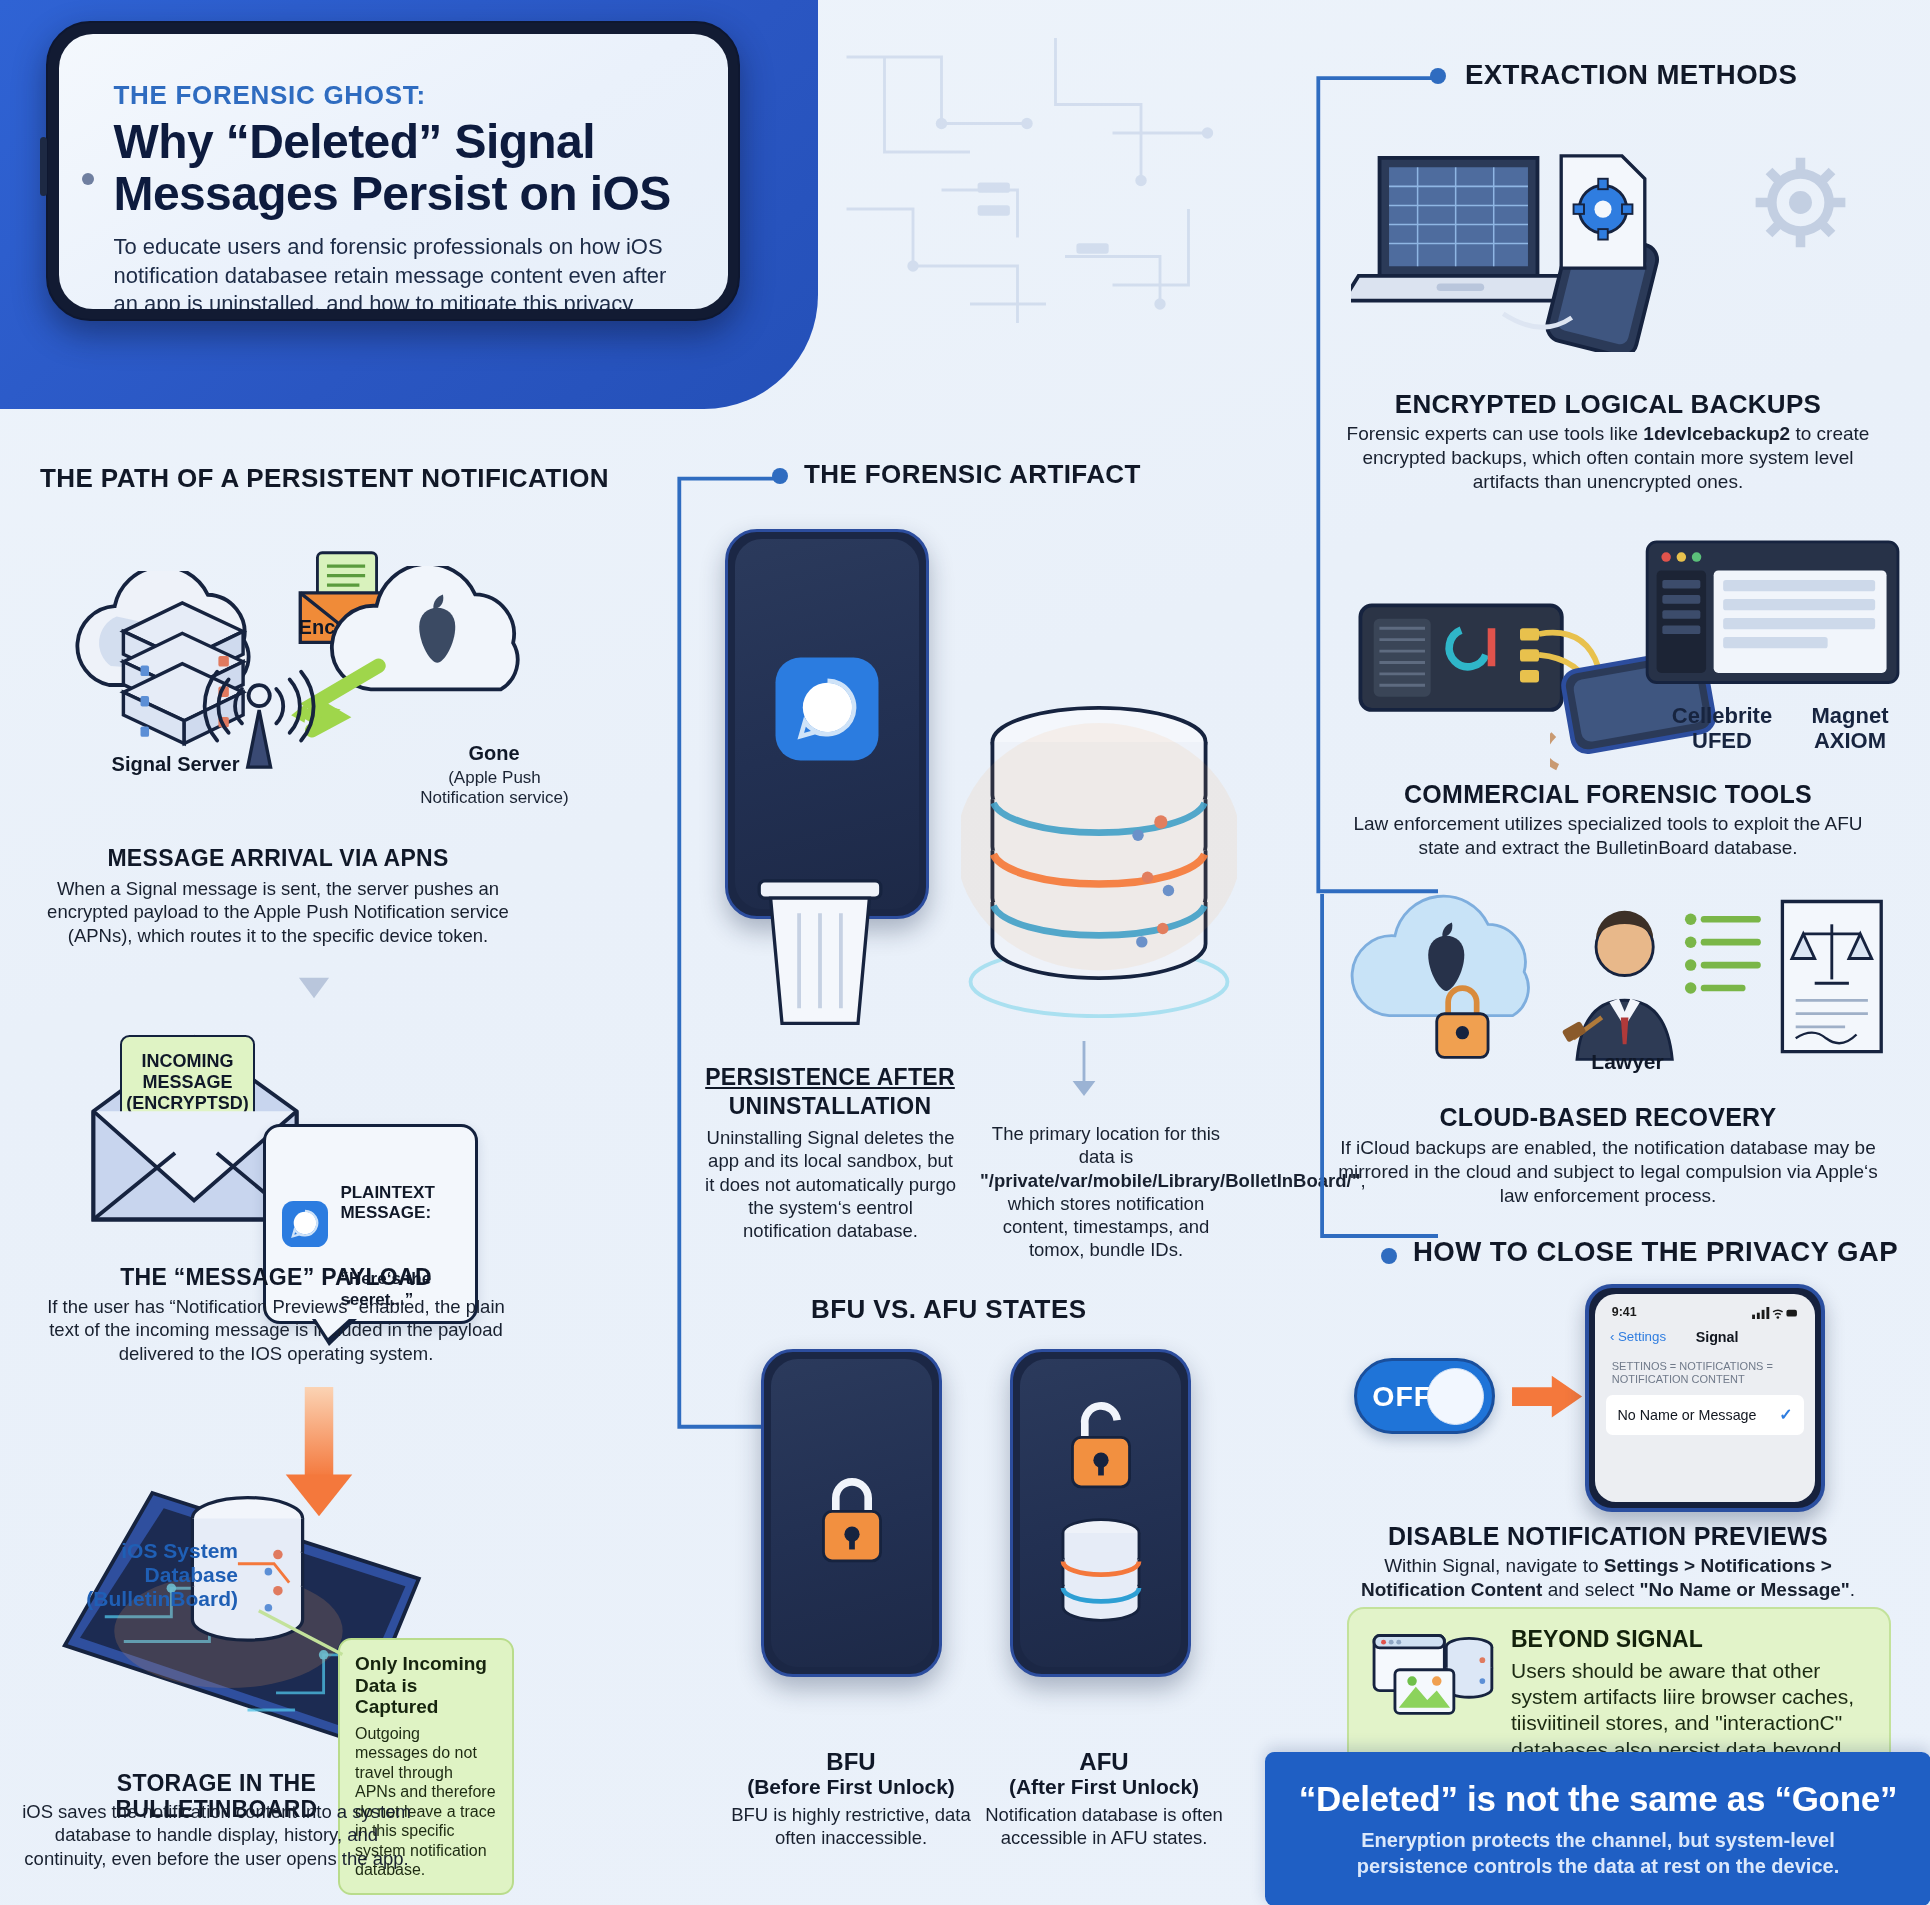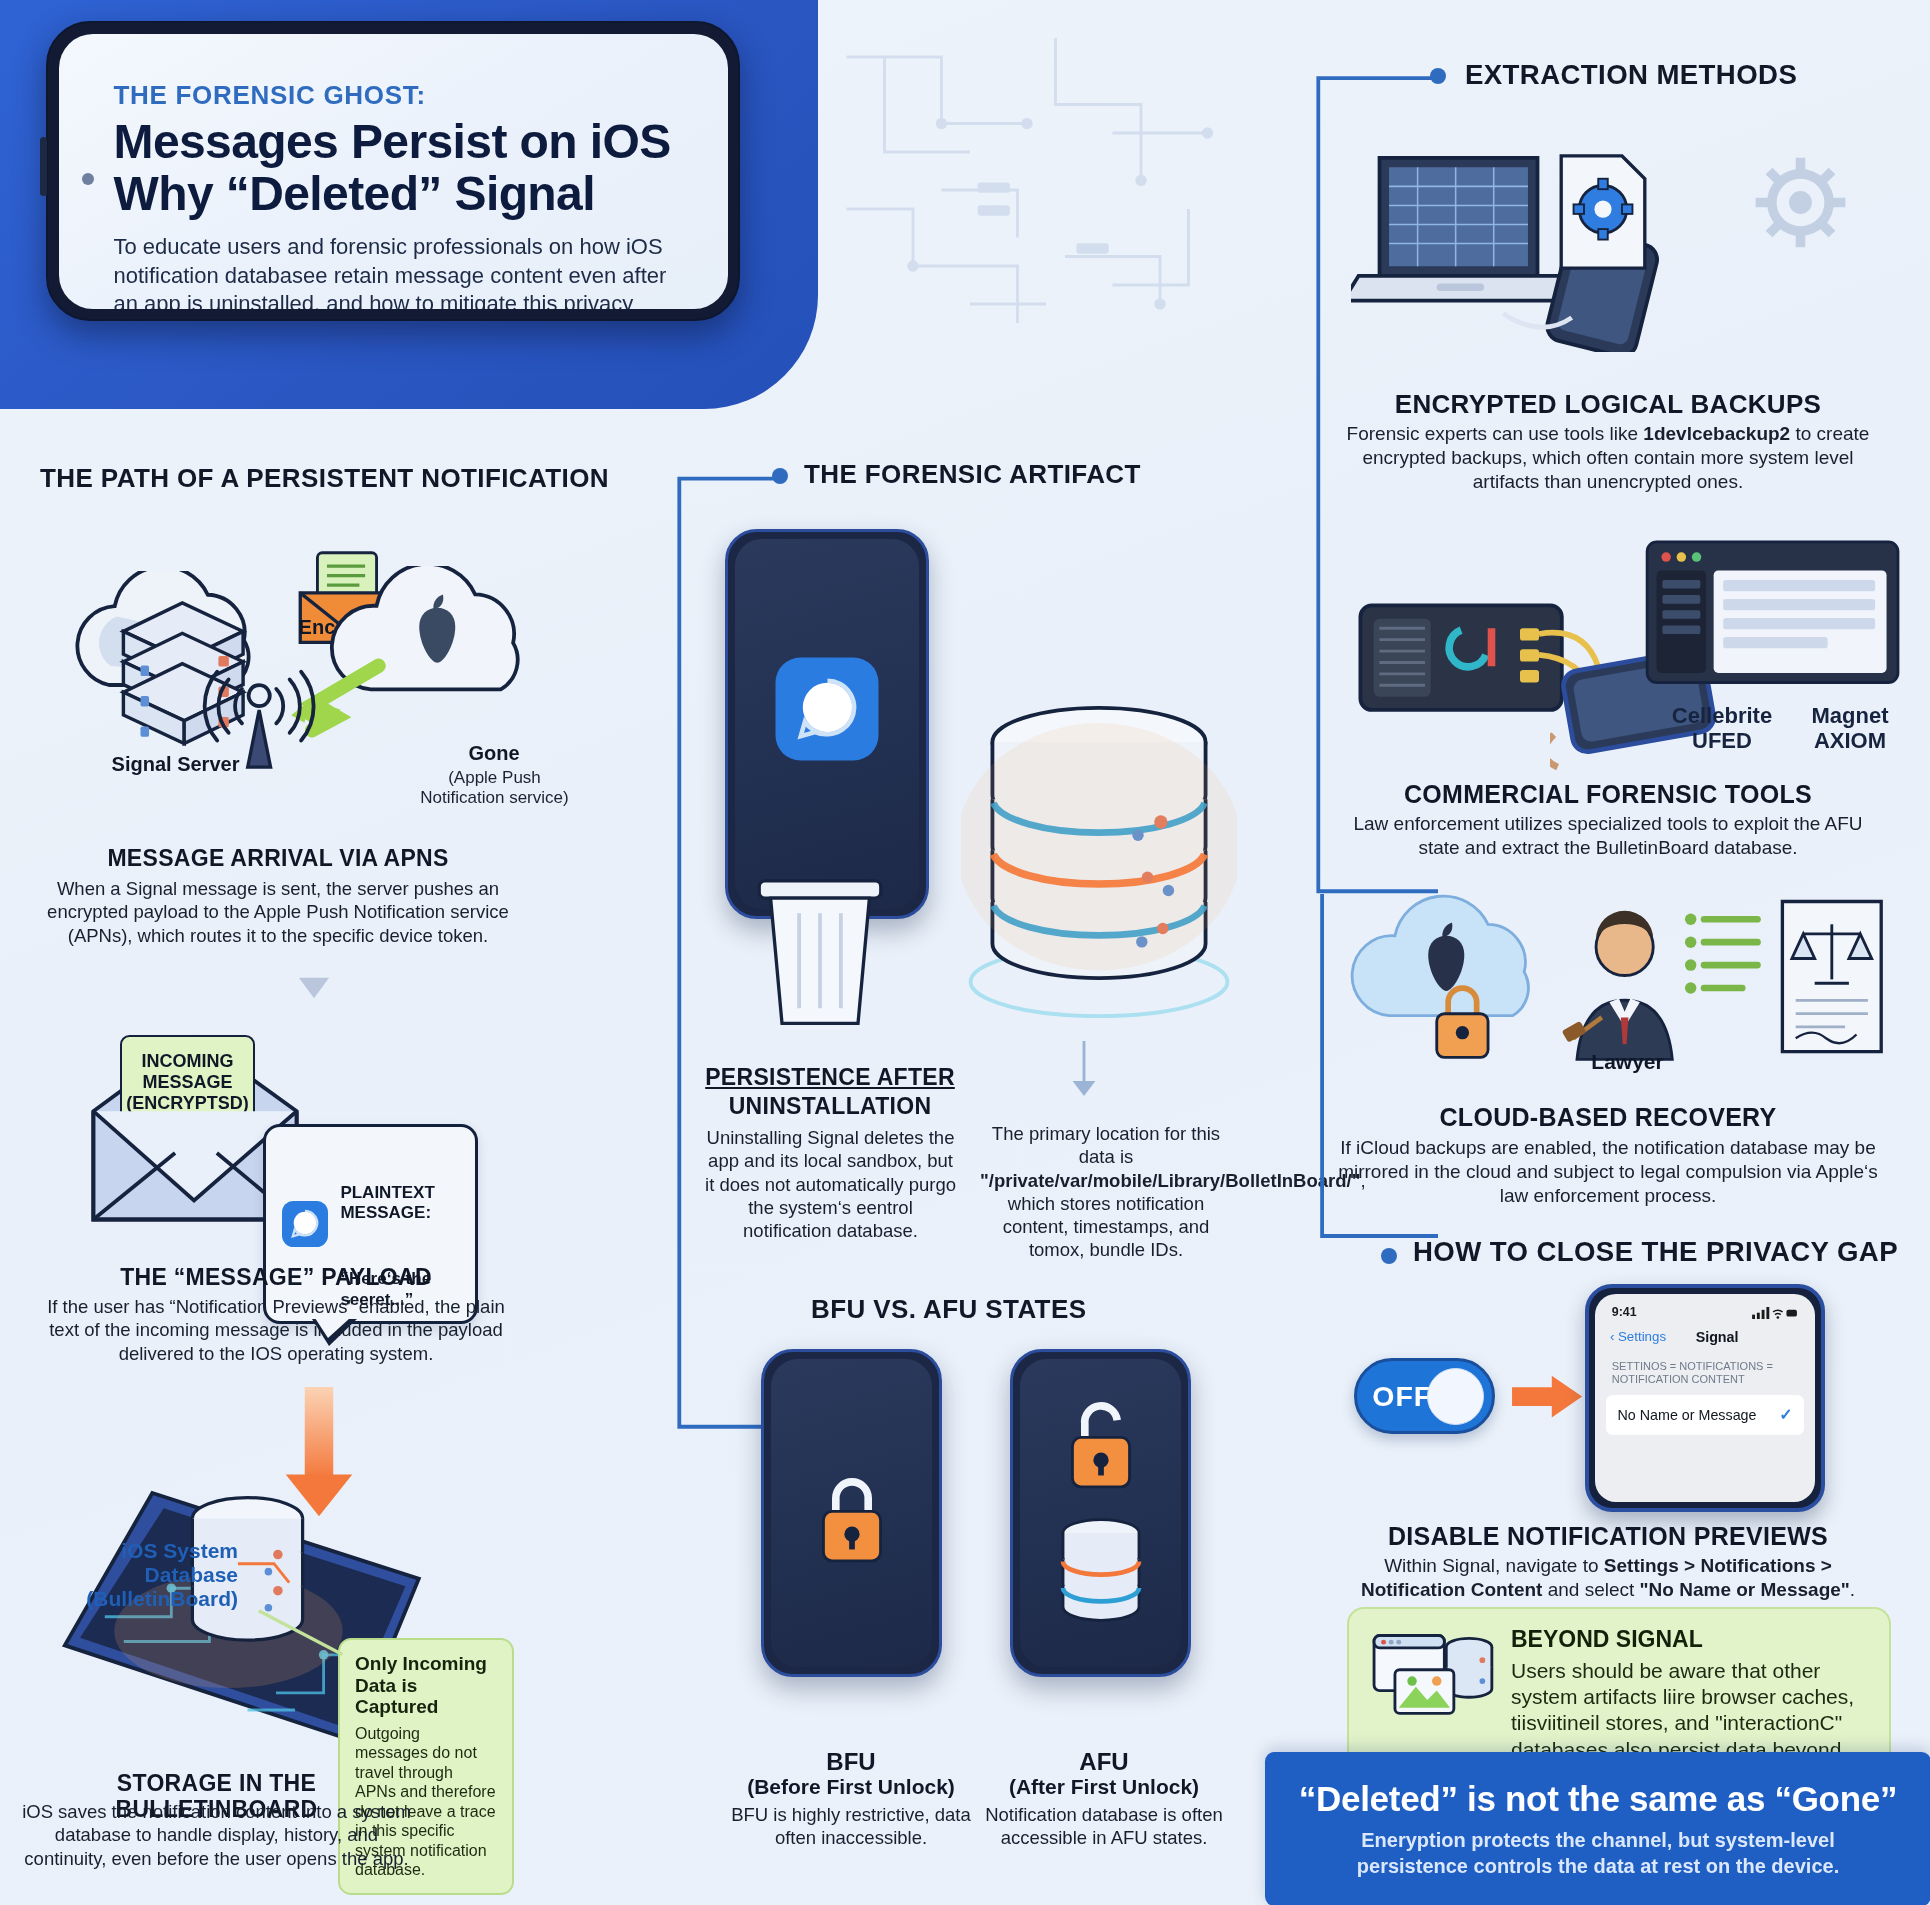--- a/index.html
+++ b/index.html
@@ -212,22 +212,22 @@
         <circle cx="400" cy="120" r="6"></circle>
       <rect x="158" y="172" width="34" height="11" rx="3"></rect>
       <rect x="158" y="196" width="34" height="11" rx="3"></rect>
       <rect x="262" y="236" width="34" height="11" rx="3"></rect>
     </g>
   </svg>
 
   <div class="phone-hero">
     <div class="hero-screen">
       <div class="kicker">THE FORENSIC GHOST:</div>
+      <div class="hero-title">Why “Deleted” Signal</div>
       <div class="hero-title">Messages Persist on iOS</div>
-      <div class="hero-title">Why “Deleted” Signal</div>
       <div class="hero-sub">To educate users and forensic professionals on how iOS notification databasee retain message content even after an app is uninstalled, and how to mitigate this privacy risk.</div>
     </div>
   </div>
   <div class="hero-dot"></div>
 
   <div class="sec-head" style="left:40px; top:463px;">THE PATH OF A PERSISTENT NOTIFICATION</div>
 
   <svg style="position:absolute;left:52px;top:571px;" width="247" height="171" viewBox="0 0 260 180">
     <path d="M60 120 a42 42 0 0 1 6 -83 a52 52 0 0 1 98 -12 a40 40 0 0 1 38 48 a34 34 0 0 1 -12 47 Z" fill="#eef2f9" stroke="#16233f" stroke-width="4"></path>
     <path d="M62 100 a30 30 0 0 1 6 -52 l28 6 l-4 48 Z" fill="#ccd8ec" opacity=".8"></path>

